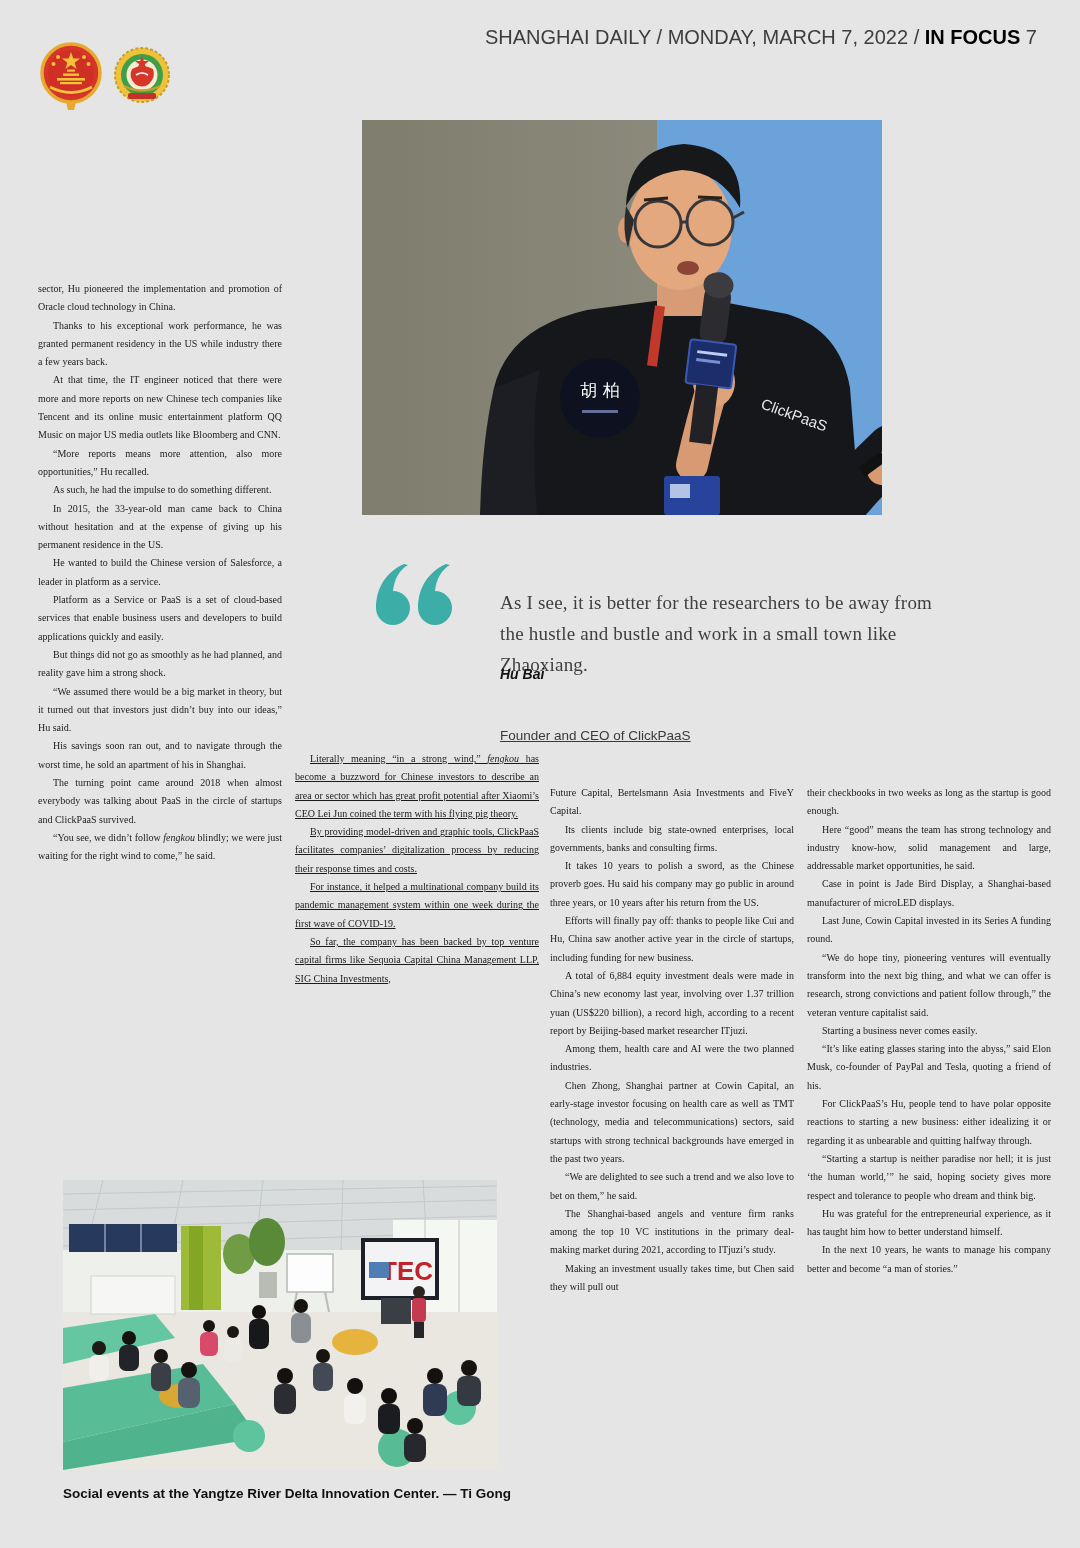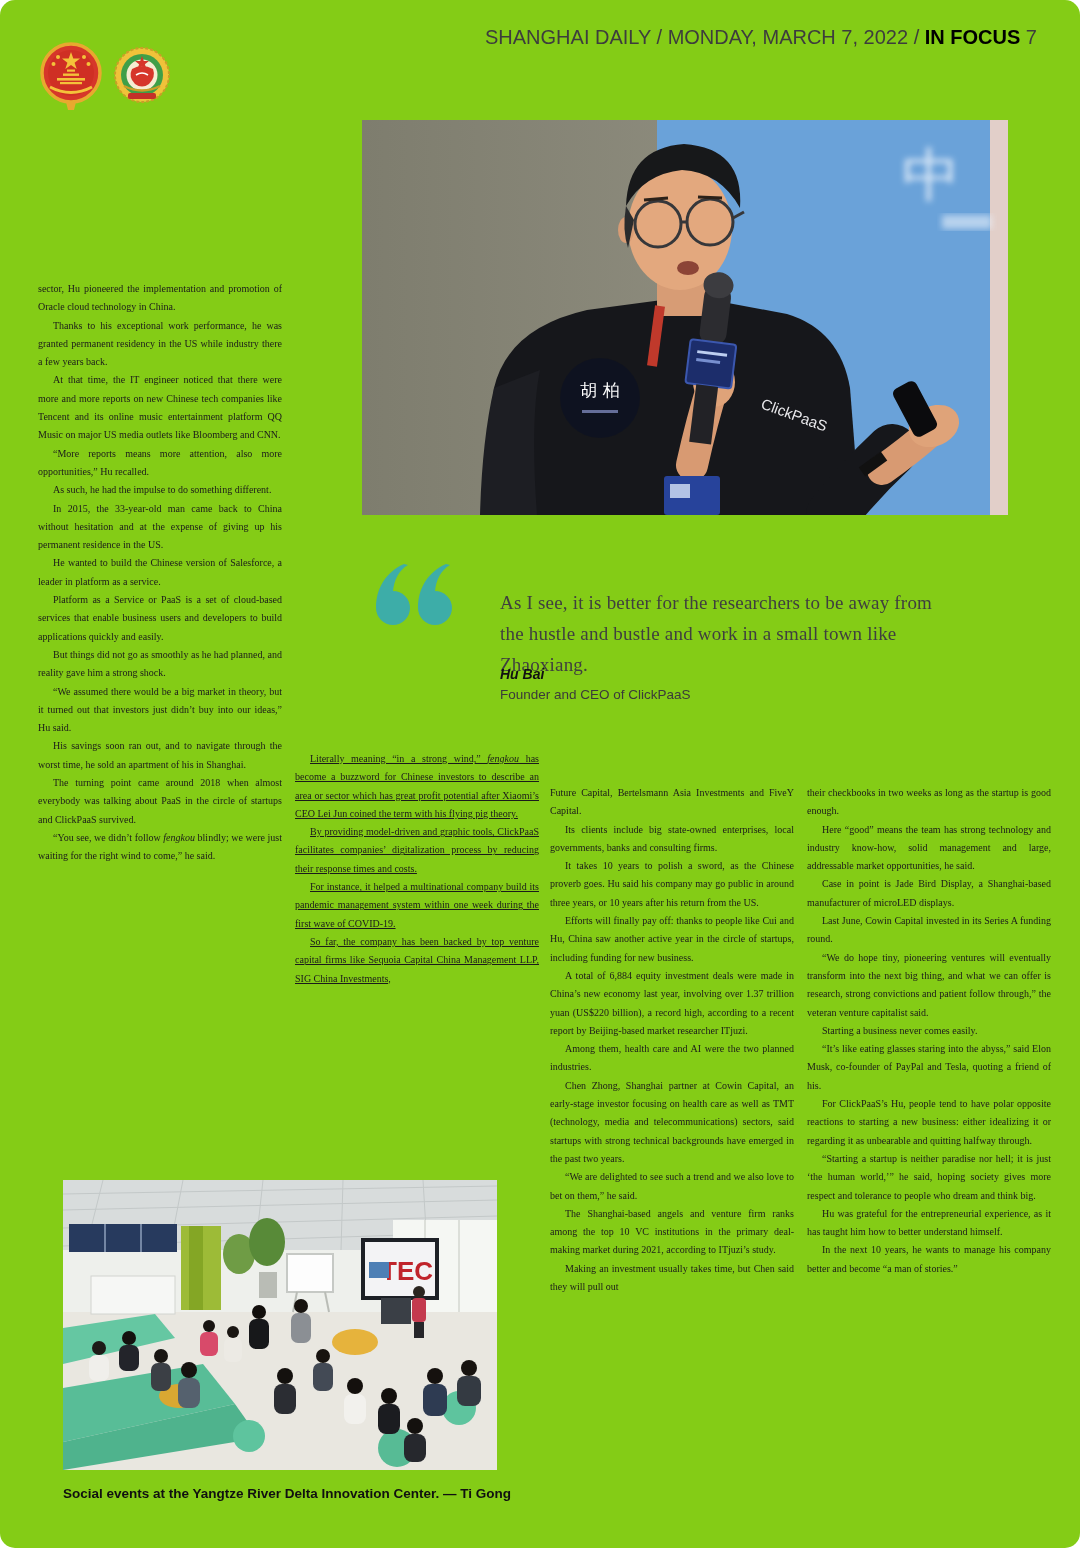--- a/index.html
+++ b/index.html
@@ -1,35 +1,35 @@
 <!DOCTYPE html>
 <html><head>
 <meta charset="utf-8">
 <style>
   html,body{margin:0;padding:0;background:#fff;}
-  .page{position:relative;width:1080px;height:1548px;background:#84cc16;overflow:hidden;
-        font-family:"Liberation Serif",serif;border-radius:15px;}
+  .page{position:relative;width:1080px;height:1548px;background:#e5e5e5;overflow:hidden;
+        font-family:"Liberation Serif",serif;}
   
   .masthead{position:absolute;top:26px;right:43px;font-family:"Liberation Sans",sans-serif;
             font-size:20px;color:#3d3d3d;white-space:nowrap;}
   .masthead .section{font-weight:700;color:#000;}
   .masthead .pagenum{font-weight:400;color:#3d3d3d;}
   
   .emblem{position:absolute;}
   
   .photo{position:absolute;overflow:hidden;}
   
   .quote-mark{position:absolute;left:374px;top:562px;}
   .quote-text{position:absolute;left:500px;top:587px;width:458px;
               font-family:Liberation Serif, serif;font-size:19px;line-height:31px;
               color:#3f3f3f;letter-spacing:0.2px;}
   .quote-author{position:absolute;left:500px;top:666px;font-family:"Liberation Sans",sans-serif;
                 font-size:14px;font-weight:700;color:#111;font-style:italic;}
-  .quote-author-title{position:absolute;left:500px;top:687px;font-family:"Liberation Sans",sans-serif;
-                font-size:13.5px;color:#3a3a3a;}
+  .quote-author-title{position:absolute;left:500px;top:728px;font-family:"Liberation Sans",sans-serif;
+                font-size:13.5px;color:#3a3a3a;text-decoration:underline;}
   
   .col{position:absolute;width:244px;overflow:hidden;font-size:10px;line-height:18.3px;
        text-align:justify;color:#1b1b1b;}
   .col p{margin:0;text-indent:15px;}
   .col p.flush{text-indent:0;}
   .col i{font-style:italic;}
   #col1{left:38px;top:280px;height:862px;}
   #col2{left:295px;top:750px;height:384px;text-decoration:underline;}
   #col3{left:550px;top:784px;height:740px;}
   #col4{left:807px;top:784px;height:740px;}
@@ -68,21 +68,21 @@
       <circle cx="30" cy="33" r="21" fill="#3f9f48"></circle>
       <circle cx="30" cy="33" r="15.5" fill="#f6ecd2"></circle>
       <polygon points="30,14 31.8,19 37,19 32.9,22.2 34.5,27 30,24 25.5,27 27.1,22.2 23,19 28.2,19" fill="#d6362a"></polygon>
       <path d="M20,27 Q30,21 41,27 Q44,35 37,42 Q30,47 23,42 Q16,35 20,27 Z" fill="#d6362a"></path>
       <path d="M24,33 Q30,29 36,33" stroke="#fff" stroke-width="1.6" fill="none"></path>
       <rect x="16" y="51" width="28" height="6" rx="2" fill="#c43128"></rect>
       <path d="M12,44 Q30,53 48,44" fill="none" stroke="#c99f27" stroke-width="2.5"></path>
     </svg>
   </div>
 
-  <div class="photo" style="left:362px;top:120px;width:646px;height:395px;">
+  <div class="photo" style="left:362px;top:120px;width:520px;height:395px;">
     <svg width="646" height="395" viewBox="0 0 646 395">
       <defs>
         <linearGradient id="wall" x1="0" y1="0" x2="1" y2="0">
           <stop offset="0" stop-color="#7e7d6e"></stop>
             <stop offset="1" stop-color="#9a988a"></stop>
         </linearGradient>
         <linearGradient id="screen" x1="0" y1="0" x2="1" y2="1">
           <stop offset="0" stop-color="#5e9cd6"></stop>
             <stop offset="1" stop-color="#a9c9ec"></stop>
         </linearGradient>

